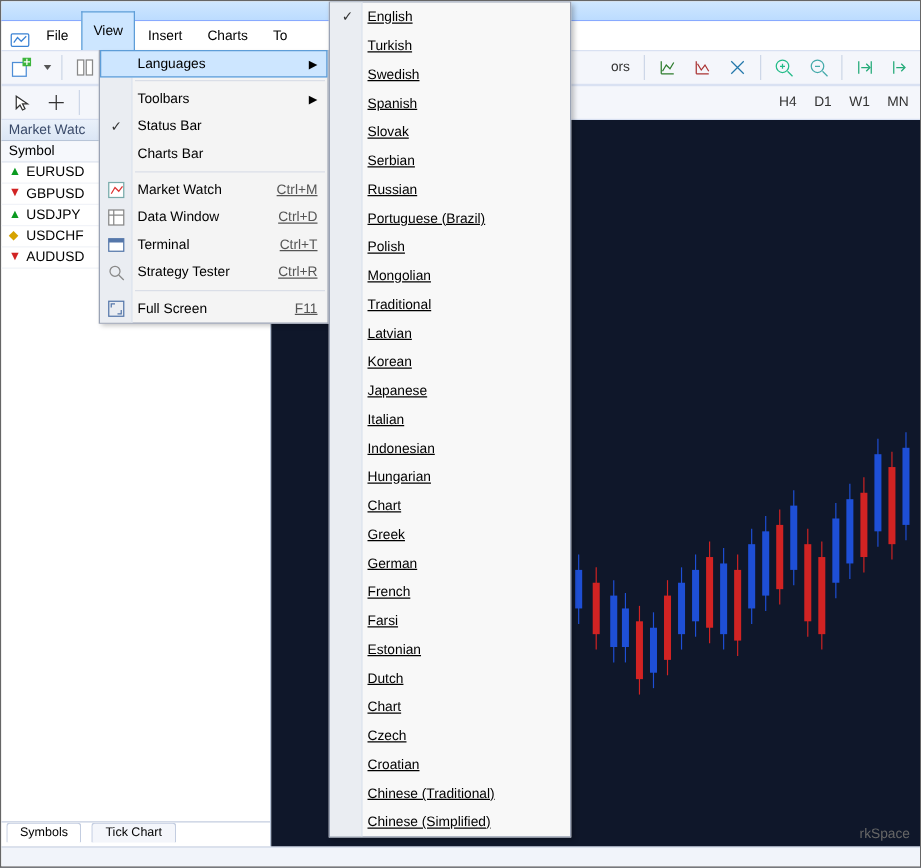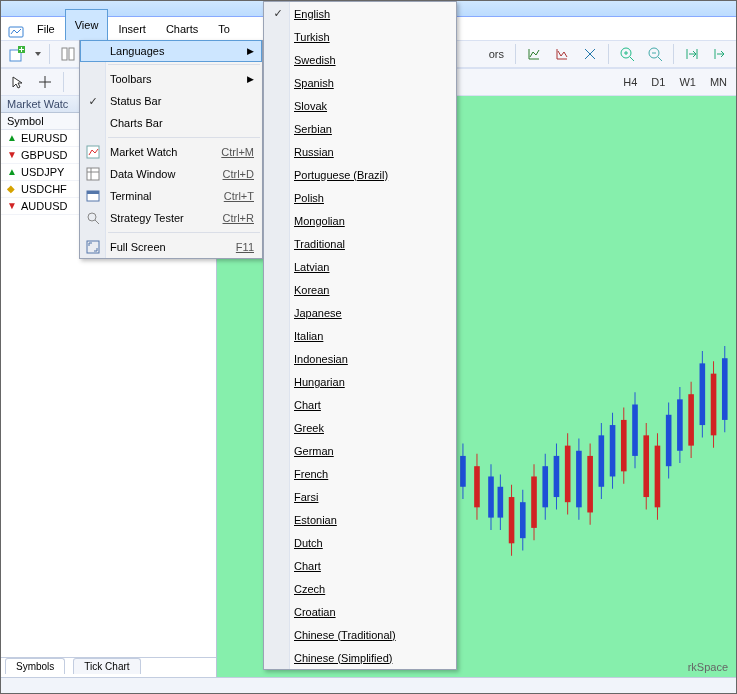--- a/index.html
+++ b/index.html
@@ -13,21 +13,21 @@
   .tbtn { width:24px; height:22px; display:flex; align-items:center; justify-content:center; border:1px solid transparent; border-radius:2px;}
   .sep { width:1px; height:20px; background:#cdd7e8; margin:0 2px;}
   .tftxt { padding:0 5px; color:#333;}
   .main { position:relative; display:flex; height:calc(694px - 16px - 23px - 28px - 28px - 18px);}
   .mwatch { width:216px; border-right:1px solid #b8c5d8; display:flex; flex-direction:column; background:#fff;}
   .mw-title { padding:2px 6px; background:linear-gradient(#eaf1fa,#dbe6f5); border-bottom:1px solid #b8c5d8; color:#3a4a6a;}
   .mw-hdr { padding:2px 6px; border-bottom:1px solid #e0e5ef; background:#f6f8fc; font-weight:normal;}
   .mw-row { display:flex; align-items:center; gap:4px; padding:2px 6px; border-bottom:1px solid #f1f3f8;}
   .mw-row .arrow { width:10px; font-size:10px; line-height:10px;}
   .up { color:#0a9a20;} .dn { color:#d12323;} .flat{color:#d6a300;}
-  .chart { flex:1; position:relative; background:#86efac;}
+  .chart { flex:1; position:relative; background:#0f172a;}
   .tabs { height:20px; display:flex; align-items:flex-start; border-top:1px solid #c3cde0; padding-left:4px; gap:8px;}
   .tab { padding:2px 10px; border:1px solid #c3cde0; border-bottom:none; background:#f4f6fb; border-radius:3px 3px 0 0; font-size:10px;}
   .tab.active { background:#fff; }
   .statusbar { height:18px; background:#f1f4fa; border-top:1px solid #c3cde0; display:flex; align-items:center; padding:0 6px; font-size:10px; color:#555;}
   
   .dropdown { position:absolute; left:78px; top:39px; width:184px; background:#f4f4f4; border:1px solid #9aa3b5; box-shadow:2px 2px 4px rgba(0,0,0,.25); z-index:50;}
   .dd-iconcol { position:absolute; left:0; top:0; bottom:0; width:26px; background:#eaedf2; border-right:1px solid #dde3ee;}
   .dd-item { position:relative; display:flex; align-items:center; height:22px; padding-left:30px; padding-right:8px; z-index:1;}
   .dd-item.highlight { background:#cde6ff; border:1px solid #5d9dd8; margin: -1px 0; padding-left:29px; padding-right:7px; height:22px;justify-content:center;}
   .dd-item .shortcut { margin-left:auto; color:#555;text-decoration:underline;}

